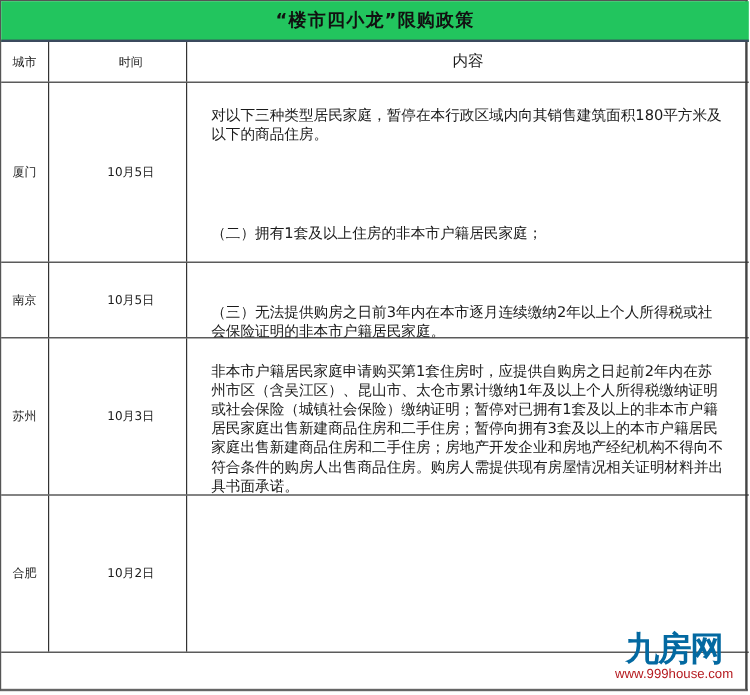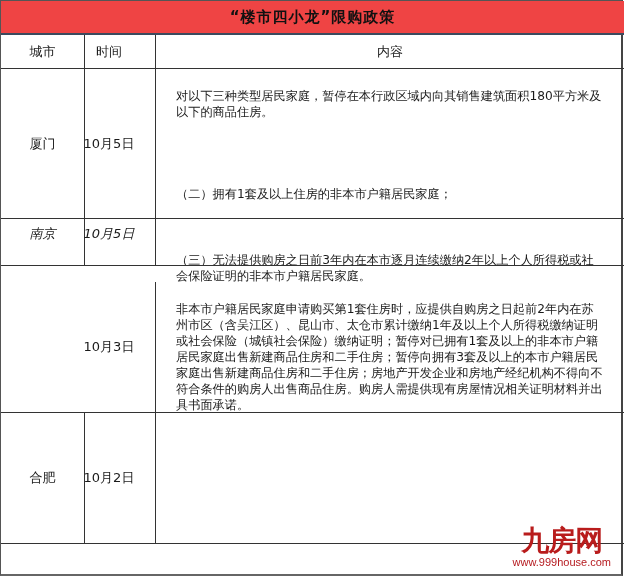--- a/index.html
+++ b/index.html
@@ -1,33 +1,33 @@
 <!DOCTYPE html>
 <html><head>
 <meta charset="utf-8">
 <style>
   html, body { margin:0; padding:0; background:#ffffff; }
   body { width:625px; height:579px; position:relative; overflow:hidden;
          font-family:"DejaVu Sans", "Liberation Sans", sans-serif; color:#1a1a1a; }
   .frame { position:absolute; left:0; top:0; width:623px; height:576px;
            border:1px solid #555; border-right:2px solid #444; border-bottom:2px solid #666; box-sizing:border-box; }
-  .title { position:absolute; left:0; top:0; width:623px; height:34px; background:#ef4444;
+  .title { position:absolute; left:0; top:0; width:623px; height:34px; background:#22c55e;
            border-bottom:2px solid #3b4a5e; box-sizing:border-box;
            display:flex; align-items:center; justify-content:center;
            font-size:15px; font-weight:bold; letter-spacing:1px; color:#111; }
   .row { position:absolute; left:0; width:623px; border-bottom:1.5px solid #333; box-sizing:border-box; }
   .cell { position:absolute; top:0; bottom:0; box-sizing:border-box; }
-  .c-city { left:0; width:84px; border-right:1.5px solid #333; display:flex; align-items:center; justify-content:center; font-size:13px; }
-  .c-date { left:62px; width:93px; border-right:1.5px solid #333; display:flex; align-items:center; justify-content:center; font-size:13px; }
+  .c-city { left:0; width:40px; border-right:1.5px solid #333; display:flex; align-items:center; justify-content:center; font-size:10px; }
+  .c-date { left:62px; width:93px; border-right:1.5px solid #333; display:flex; align-items:center; justify-content:center; font-size:10px; }
   .c-content { left:155px; right:0; padding:2px 4px 0 3px; font-size:12.2px; line-height:16px; }
   .c-content.head { display:flex; align-items:center; justify-content:center; padding:0; font-size:13px; }
   .para { margin:17px; }
   .gap { height:16px; }
   .logo { position:absolute; right:10px; bottom:6px; text-align:center; }
-  .logo-mark { color:#b91c1c; font-size:28px; font-weight:bold; letter-spacing:-1px; line-height:30px;
+  .logo-mark { color:#0369a1; font-size:28px; font-weight:bold; letter-spacing:-1px; line-height:30px;
                font-family:"DejaVu Sans", sans-serif; }
   .logo-url { color:#b51a1f; font-size:11px; line-height:12px; font-family:"Liberation Sans", sans-serif; }
 </style>
 </head>
 <body>
 
 <div class="frame">
 
   <div class="title">“楼市四小龙”限购政策</div>
 
@@ -43,26 +43,27 @@
     <div class="cell c-content">
       <p class="para">对以下三种类型居民家庭，暂停在本行政区域内向其销售建筑面积180平方米及以下的商品住房。</p>
       <div class="gap"></div>
       <div class="gap"></div>
       <p class="para">（二）拥有1套及以上住房的非本市户籍居民家庭；</p>
       <div class="gap"></div>
       <p class="para">（三）无法提供购房之日前3年内在本市逐月连续缴纳2年以上个人所得税或社会保险证明的非本市户籍居民家庭。</p>
     </div>
   </div>
 
-  <div class="row" style="top:202px;height:63px;font-style:italic;">
+  <div class="row" style="top:218px;height:63px;">
     <div class="cell c-city">南京</div>
     <div class="cell c-date">10月5日</div>
   </div>
 
   <div class="row" style="top:281px;height:131px;">
+    <div class="cell c-city">苏州</div>
     <div class="cell c-date">10月3日</div>
     <div class="cell c-content">
       <p class="para">非本市户籍居民家庭申请购买第1套住房时，应提供自购房之日起前2年内在苏州市区（含吴江区）、昆山市、太仓市累计缴纳1年及以上个人所得税缴纳证明或社会保险（城镇社会保险）缴纳证明；暂停对已拥有1套及以上的非本市户籍居民家庭出售新建商品住房和二手住房；暂停向拥有3套及以上的本市户籍居民家庭出售新建商品住房和二手住房；房地产开发企业和房地产经纪机构不得向不符合条件的购房人出售商品住房。购房人需提供现有房屋情况相关证明材料并出具书面承诺。</p>
     </div>
   </div>
 
   <div class="row" style="top:412px;height:131px;">
     <div class="cell c-city">合肥</div>
     <div class="cell c-date">10月2日</div>
     <div class="cell c-content">

